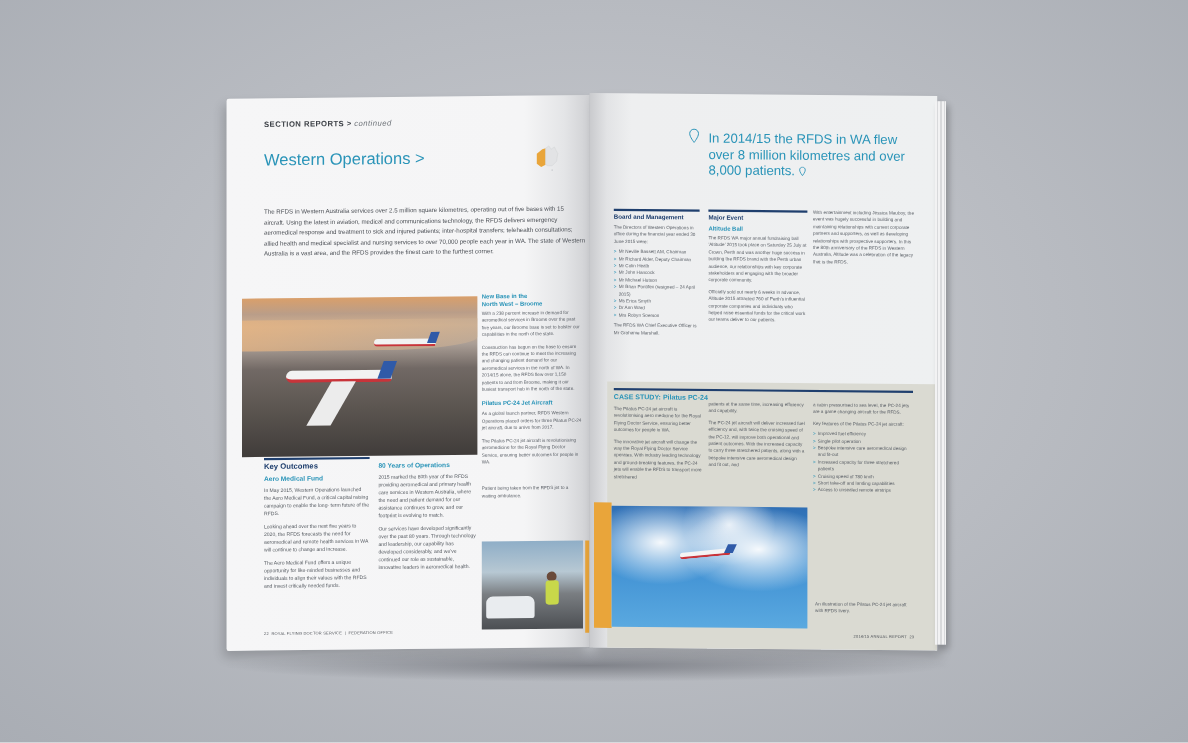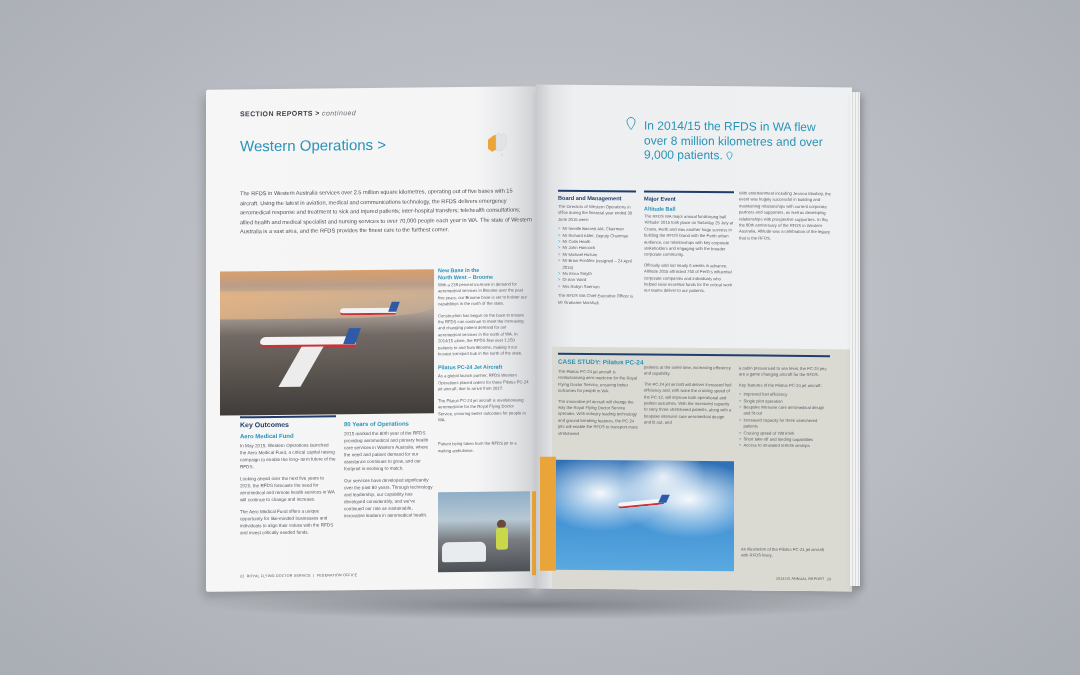--- a/index.html
+++ b/index.html
@@ -166,21 +166,21 @@
   <div class="abs footer-left">
     <span>22</span>&nbsp;&nbsp;<span>ROYAL FLYING DOCTOR SERVICE</span>&nbsp;&nbsp;<span>|</span>&nbsp;&nbsp;<span>FEDERATION OFFICE</span>
   </div>
 </div>
 
 <div class="page page-right">
   <svg class="abs quote-icon" viewBox="0 0 10 14">
     <path d="M5 1 C2.5 1 1 3 1 5 C1 8 5 13 5 13 C5 13 9 8 9 5 C9 3 7.5 1 5 1 Z" fill="none" stroke="#2a94b8" stroke-width="0.9"></path>
   </svg>
   <div class="abs quote">
-    <span>In 2014/15 the RFDS in WA flew over 8 million kilometres and over 9,000 patients.</span>
+    <span>In 2014/15 the RFDS in WA flew over 8 million kilometres and over 8,000 patients.</span>
     <svg width="7" height="9" viewBox="0 0 10 14" style="vertical-align:-1px">
       <path d="M5 1 C2.5 1 1 3 1 5 C1 8 5 13 5 13 C5 13 9 8 9 5 C9 3 7.5 1 5 1 Z" fill="none" stroke="#2a94b8" stroke-width="1.2"></path>
     </svg>
   </div>
 
   <div class="rule" style="left:22px; top:105px; width:78px;"></div>
   <div class="abs bm">
     <div class="h-navy" style="font-size:5.6px">Board and Management</div>
     <p class="small-txt" style="margin-top:3px">The Directors of Western Operations in office during the financial year ended 30 June 2015 were:</p>
     <div style="margin-top:3px">

